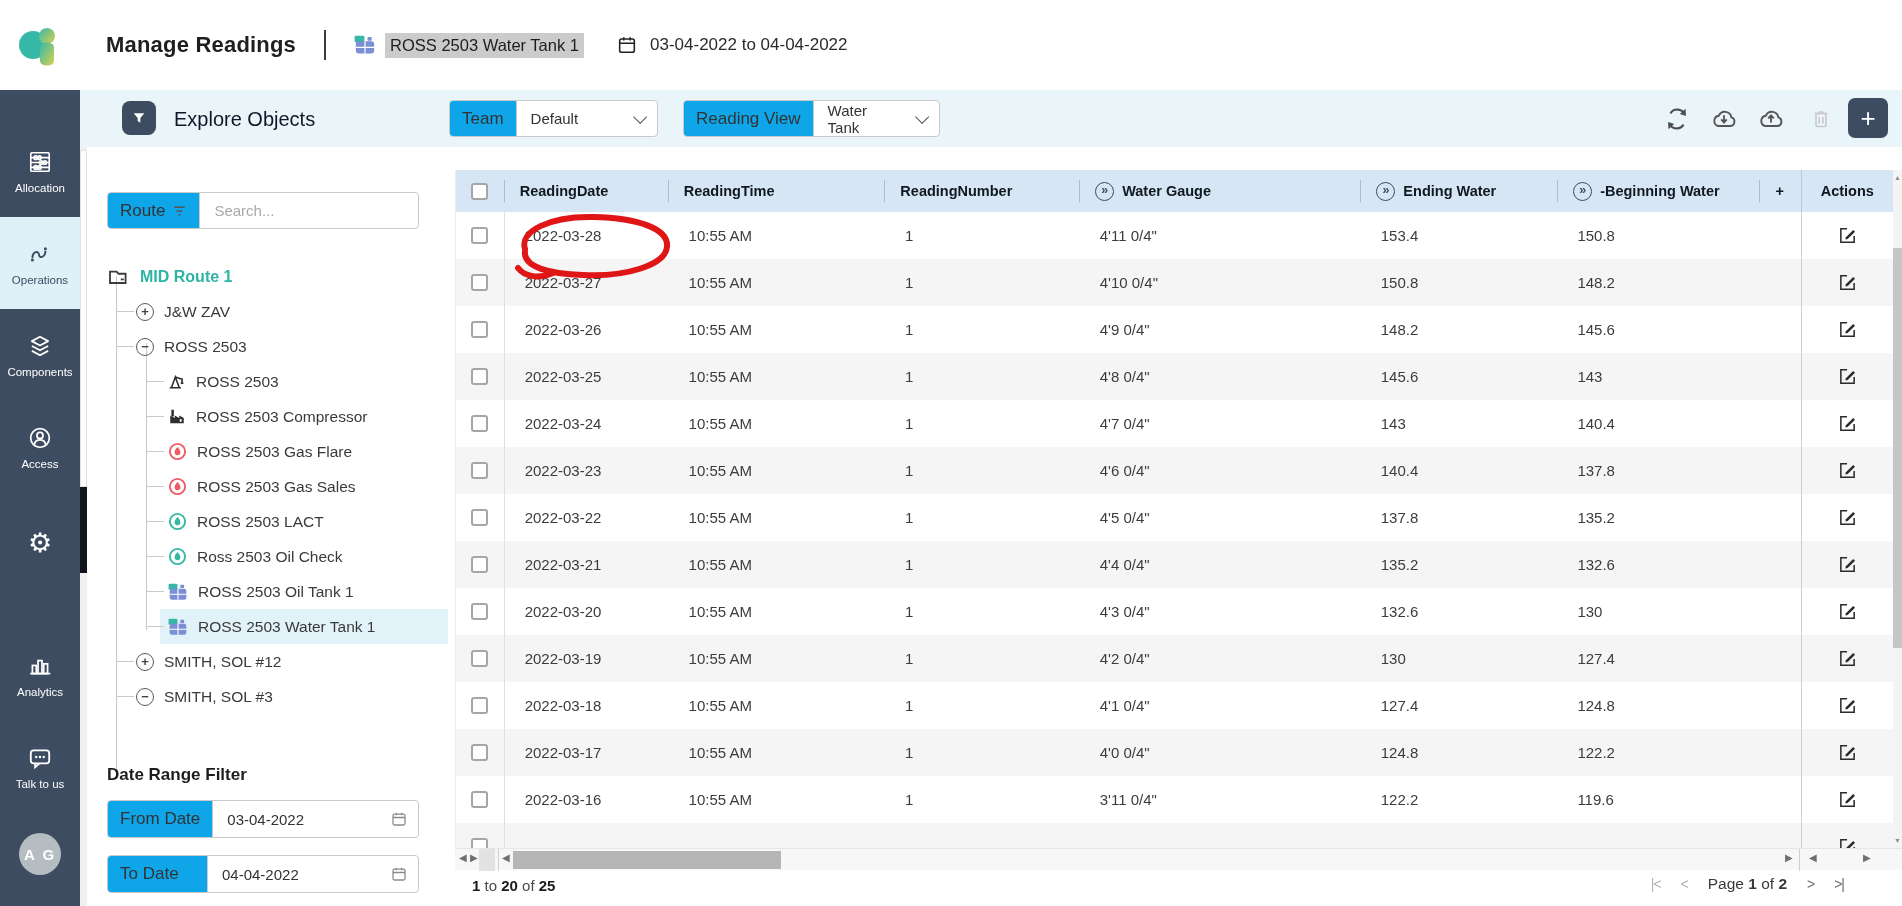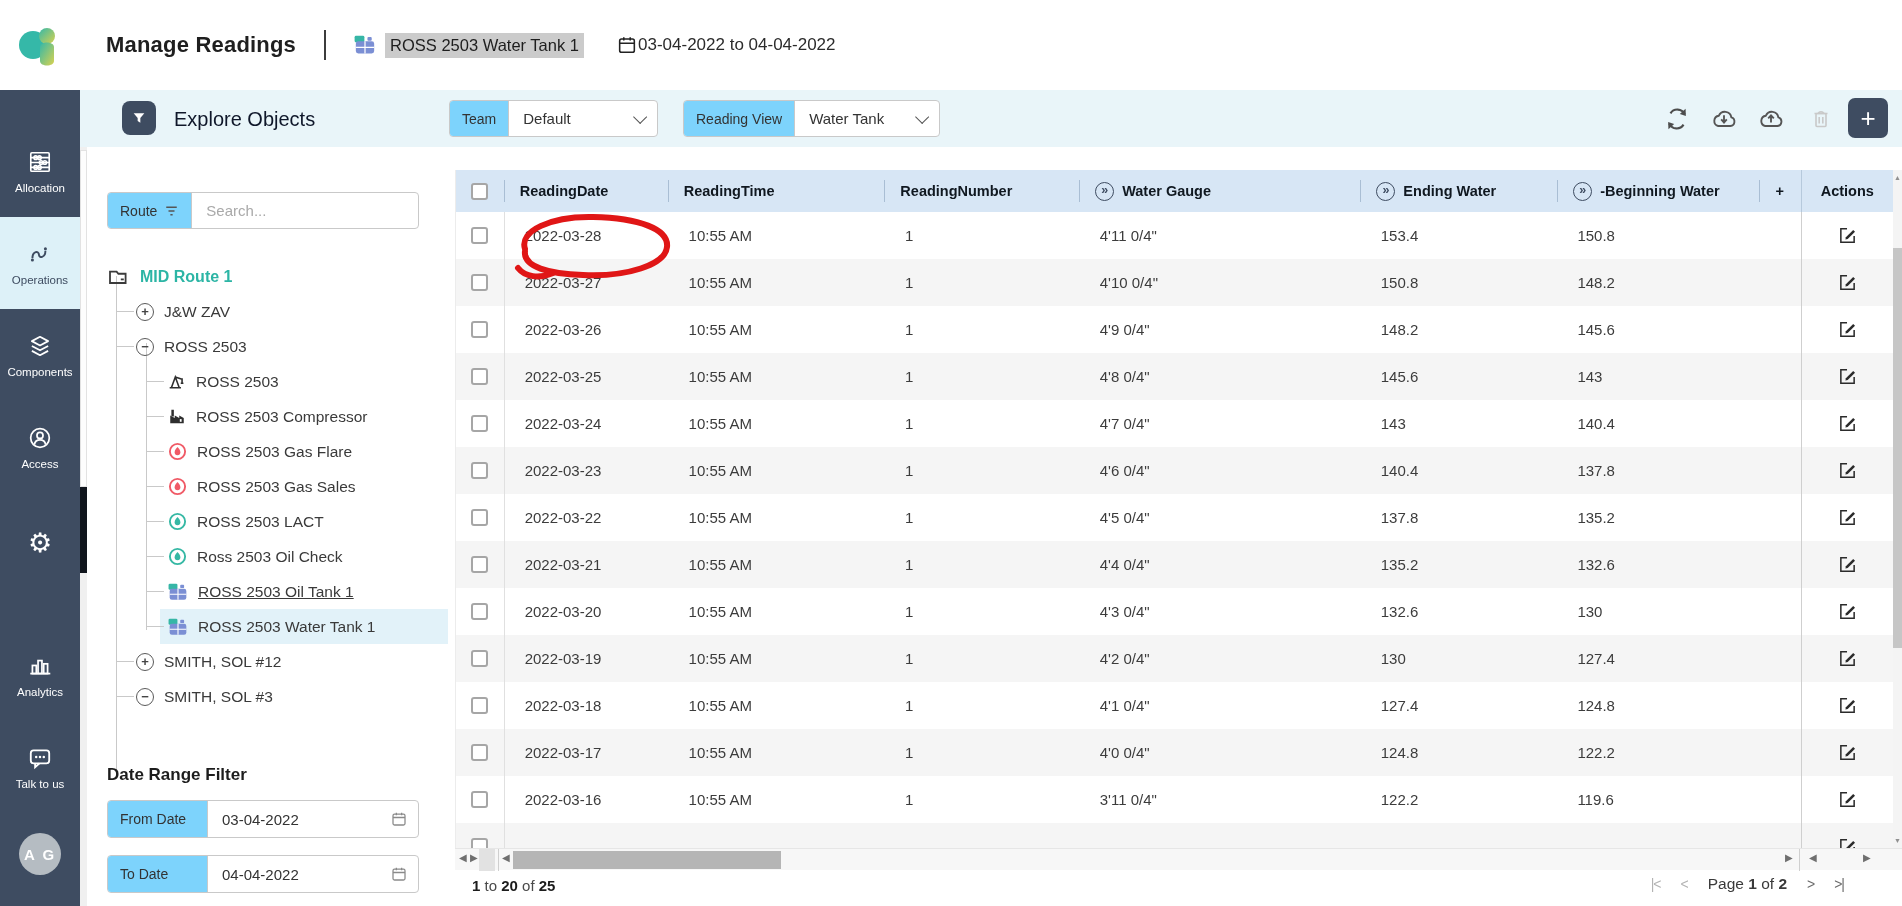--- a/index.html
+++ b/index.html
@@ -7,21 +7,21 @@
     font-family:"Liberation Sans", sans-serif; color:#2e2e2e; }
 
   
   #header { position:absolute; left:0; top:0; width:1902px; height:90px; background:#fff;
     display:flex; align-items:center; z-index:5; }
   #logo { width:80px; display:flex; justify-content:center; }
   #page-title { font-size:22px; font-weight:bold; color:#1f1f1f; margin-left:26px; letter-spacing:.2px; }
   #hdr-divider { width:2px; height:30px; background:#3c3c3c; margin:0 28px; }
   .chip { display:flex; align-items:center; gap:9px; }
   .chip-label { background:#cbcbcb; color:#1e1e1e; font-size:16.5px; padding:3px 5px; }
-  #hdr-dates { display:flex; align-items:center; gap:0; margin-left:32px; font-size:17px; color:#2b2b2b; }
+  #hdr-dates { display:flex; align-items:center; gap:12px; margin-left:32px; font-size:17px; color:#2b2b2b; }
 
   
   #sidebar { position:absolute; left:0; top:90px; width:80px; height:816px; background:#3e4c61;
     display:flex; flex-direction:column; align-items:center; }
   .side-item { width:80px; height:92px; display:flex; flex-direction:column; align-items:center;
     justify-content:center; gap:7px; color:#fff; cursor:pointer; }
   .side-item .lbl { font-size:11.5px; font-weight:400; }
   .side-item.active { background:#ddf1f8; color:#3e4c61; }
   .side-gear { margin-top:28px; height:44px; color:#fff; display:flex; align-items:center; font-size:27px; cursor:pointer; }
   .side-analytics { margin-top:70px; height:80px; }
@@ -29,22 +29,22 @@
   #avatar { margin-top:26px; width:42px; height:42px; border-radius:50%; background:#b5bcc2;
     color:#fff; font-size:15px; font-weight:bold; display:flex; align-items:center; justify-content:center; letter-spacing:2px; }
 
   
   #toolbar { position:absolute; left:80px; top:90px; width:1822px; height:57px; background:#e9f5f9; }
   #filter-btn { position:absolute; left:42px; top:11px; width:34px; height:34px; background:#3e4c61;
     border-radius:8px; display:flex; align-items:center; justify-content:center; cursor:pointer; }
   #explore-title { position:absolute; left:94px; top:18px; font-size:20px; font-weight:normal; color:#0f172a; }
   .combo { position:absolute; top:10px; height:37px; background:#fff; border:1px solid #c9c9c9;
     border-radius:4px; display:flex; align-items:stretch; overflow:hidden; cursor:pointer; }
-  .combo .seg { background:#7dd3fc; border-right:1px solid #c9c9c9; display:flex; align-items:center;
-    padding:0 12px; font-size:14px; color:#333; gap:7px; white-space:nowrap; }
+  .combo .seg { background:#0ea5e9; border-right:1px solid #c9c9c9; display:flex; align-items:center;
+    padding:0 12px; font-size:17px; color:#333; gap:7px; white-space:nowrap; }
   .combo .val { display:flex; align-items:center; padding:0 14px; font-size:15px; color:#333; flex:1; }
   .chev { align-self:center; margin-right:14px; width:10px; height:10px; border-right:1.8px solid #555;
     border-bottom:1.8px solid #555; transform:rotate(45deg) translateY(-3px); }
   #team-combo { left:369px; width:209px; }
   #rv-combo { left:603px; width:257px; }
   .tb-icon { position:absolute; top:14px; width:30px; height:30px; display:flex; align-items:center;
     justify-content:center; cursor:pointer; }
   #add-btn { position:absolute; left:1768px; top:8px; width:40px; height:40px; background:#3e4c61;
     border-radius:7px; color:#fff; font-size:26px; display:flex; align-items:center; justify-content:center;
     cursor:pointer; border:none; }
@@ -381,21 +381,21 @@
       <div class="tree-row" style="top: 296px; left: 88px;">
         <div class="guide" style="left: -22px; top: 17px; width: 18px; height: 1px;"></div>
         <span style="display: flex;">
           <svg width="19" height="19" viewBox="0 0 18 18">
             <circle cx="9" cy="9" r="7.2" fill="none" stroke="#35b8a4" stroke-width="1.8"></circle>
             <path d="M9 4.8 C10.9 6.8 11.7 8.3 11.7 9.8 A2.7 2.7 0 0 1 6.3 9.8 C6.3 8.3 7.1 6.8 9 4.8 Z" fill="#35b8a4"></path>
           </svg>
         </span>
         <span>Ross 2503 Oil Check</span>
       </div>
-      <div class="tree-row" style="top: 331px; left: 88px; text-decoration: underline;">
+      <div class="tree-row" style="top: 331px; left: 88px;">
         <div class="guide" style="left: -22px; top: 17px; width: 18px; height: 1px;"></div>
         <span style="display: flex;">
           <svg width="20" height="18" viewBox="0 0 18 16">
             <rect x="0.5" y="0.5" width="8" height="5.5" rx="1.2" fill="#36b6a6"></rect>
             <rect x="11" y="1.5" width="3.5" height="3" rx="0.8" fill="#7b8fd4"></rect>
             <rect x="1.5" y="5" width="15" height="10" rx="2" fill="#7b8fd4"></rect>
             <path d="M1.5 10 H16.5 M9 5 V15" stroke="#fff" stroke-width="1"></path>
           </svg>
         </span>
         <span>ROSS 2503 Oil Tank 1</span>

